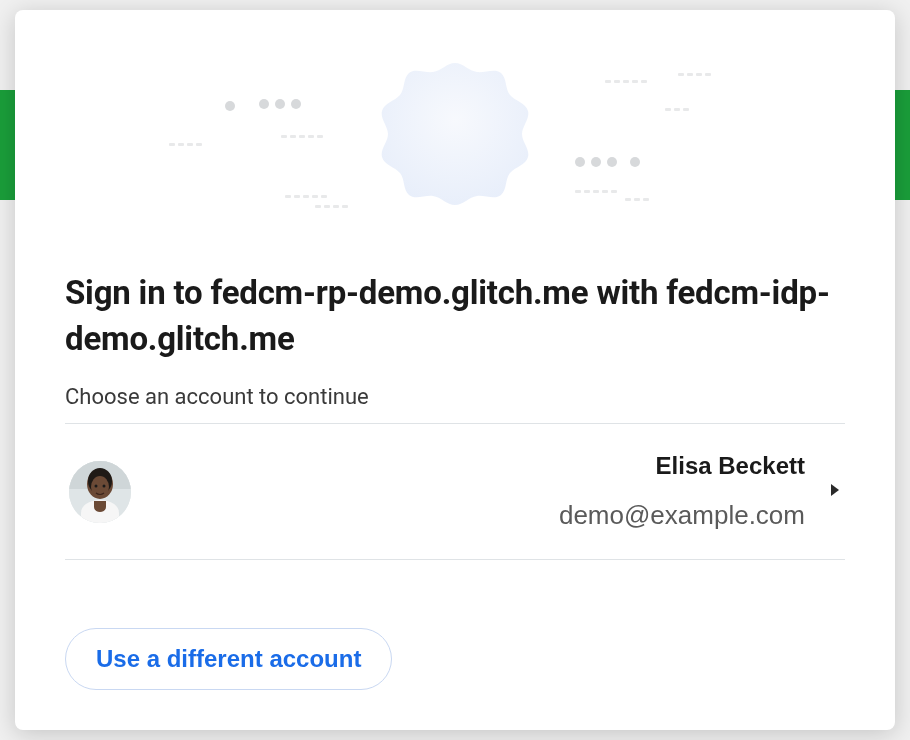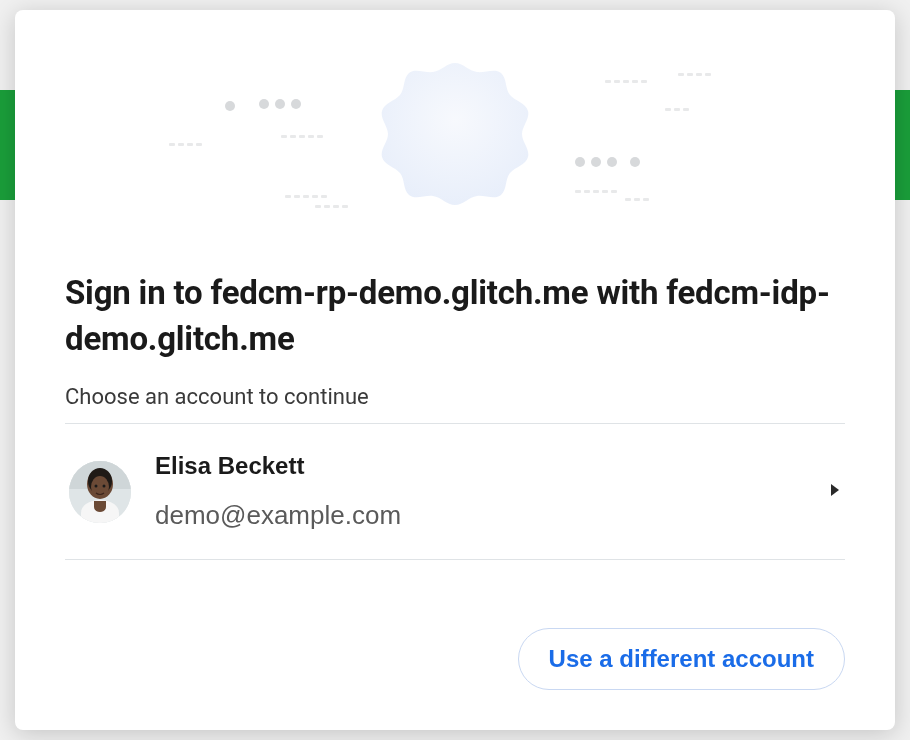--- a/index.html
+++ b/index.html
@@ -62,37 +62,37 @@
     }
     .divider { border:0; border-top:1px solid #dfe3e6; }
     .account-row {
       display:flex; align-items:center;
       padding: 28px 4px;
       gap: 24px;
       cursor: pointer;
       background: transparent;
       border: none;
       width: 100%;
-      text-align: left;
+      text-align: right;
     }
     .avatar {
       width: 62px; height: 62px; border-radius: 50%;
       flex-shrink: 0;
       overflow: hidden;
       position: relative;
       background: linear-gradient(180deg, #d1d7d8 0%, #e9edee 100%);
     }
     .account-text { flex:1; }
     .account-name { font-size:24px; font-weight:600; color:#1a1a1a; }
     .account-email { font-size:26px; color:#5a5a5a; margin-top:20px; }
     .chevron { font-size:14px; color:#2a2a2a; }
     .footer {
       margin-top: auto;
       padding-top: 40px;
-      display:flex; justify-content:flex-end; align-items:center;
+      display:flex; justify-content:flex-start; align-items:center;
     }
     .pill-btn {
       border: 1.5px solid #c9d8f2;
       background: #fff;
       color: #1a6ce8;
       font-size: 24px;
       font-weight: 600;
       padding: 16px 30px;
       border-radius: 60px;
       cursor: pointer;

